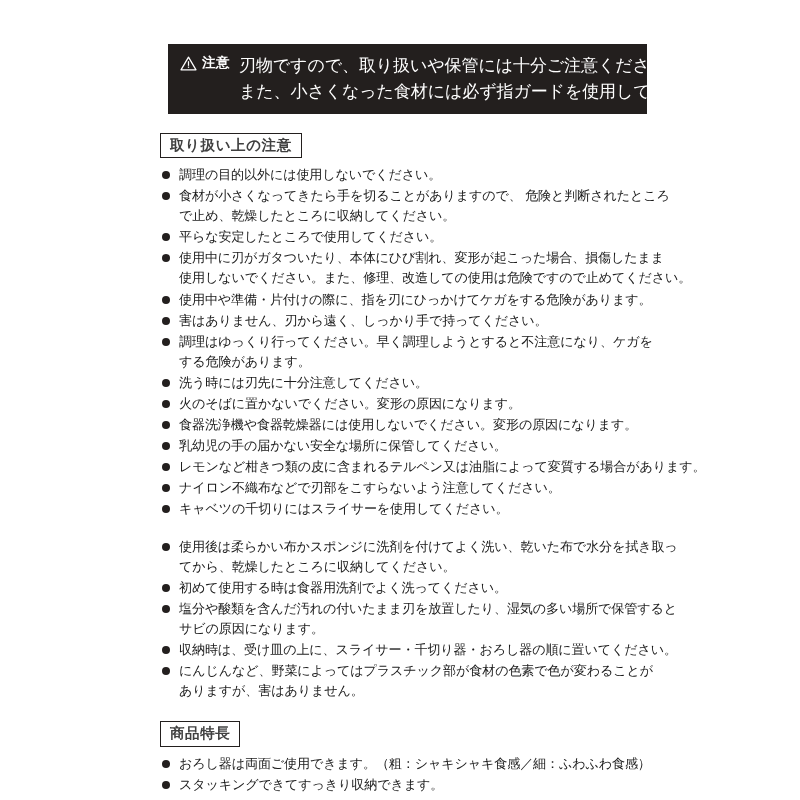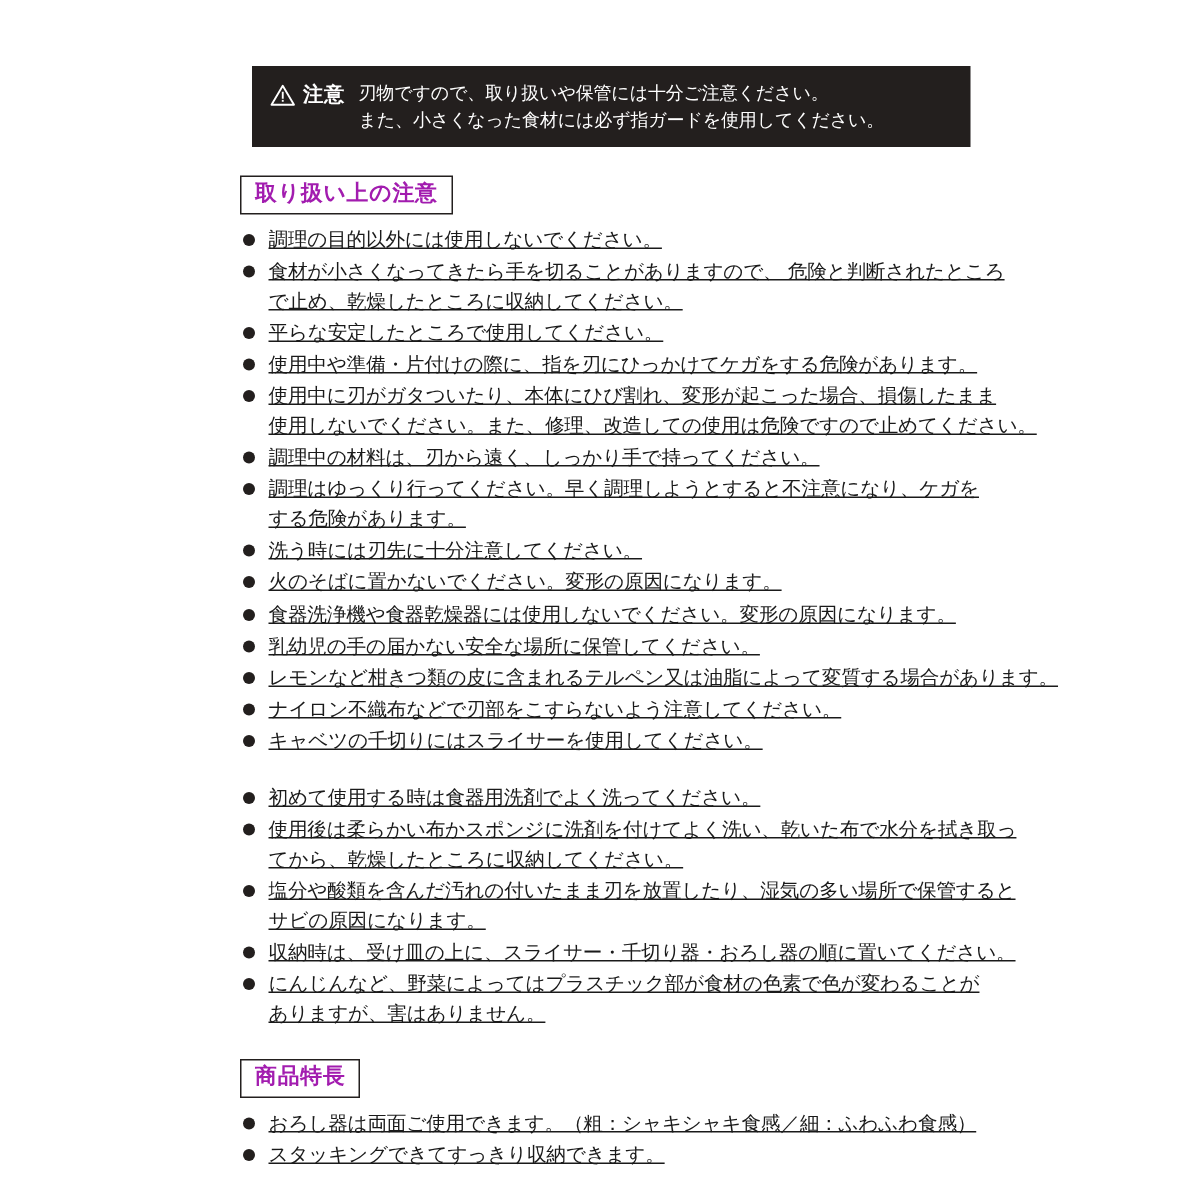--- a/index.html
+++ b/index.html
@@ -46,45 +46,44 @@
     flex: 0 0 auto;
   }
   .warning-label {
     font-size: 13.5px;
     font-weight: bold;
     letter-spacing: 0.5px;
     white-space: nowrap;
     margin-right: 9px;
   }
   .warning-text {
-    font-size: 12px;
+    font-size: 17px;
     line-height: 1.52;
     letter-spacing: -0.1px;
   }
   .warning-text div { white-space: nowrap; }
 
   
   .section { margin-top: 19px; }
   .section-heading {
     display: inline-block;
     border: 1.6px solid #231f1e;
     padding: 3px 9px 4px 9px;
     font-size: 14.5px;
     font-weight: bold;
     letter-spacing: 0.6px;
     line-height: 1.15;
-    color: #a21caf;
+    color: #404040;
   }
 
   
   ul.bullets {
     list-style: none;
     margin: 7px 0 0 0;
     padding: 0;
-    text-decoration: underline;
   }
   ul.bullets > li {
     position: relative;
     padding-left: 19px;
     font-size: 13.1px;
     line-height: 1.53;
     letter-spacing: -0.15px;
     margin-bottom: 1px;
     color: #1a1a1a;
   }
@@ -130,28 +129,28 @@
           <span class="line">調理の目的以外には使用しないでください。</span>
         </li>
       <li>
           <span class="line">食材が小さくなってきたら手を切ることがありますので、 危険と判断されたところ</span>
           <span class="line">で止め、乾燥したところに収納してください。</span>
         </li>
       <li>
           <span class="line">平らな安定したところで使用してください。</span>
         </li>
       <li>
-          <span class="line">使用中や準備・片付けの際に、指を刃にひっかけてケガをする危険があります。</span>
-        </li>
-      <li>
           <span class="line">使用中に刃がガタついたり、本体にひび割れ、変形が起こった場合、損傷したまま</span>
           <span class="line">使用しないでください。また、修理、改造しての使用は危険ですので止めてください。</span>
         </li>
       <li>
-          <span class="line">調理中の材料は、刃から遠く、しっかり手で持ってください。</span>
+          <span class="line">使用中や準備・片付けの際に、指を刃にひっかけてケガをする危険があります。</span>
+        </li>
+      <li>
+          <span class="line">害はありません、刃から遠く、しっかり手で持ってください。</span>
         </li>
       <li>
           <span class="line">調理はゆっくり行ってください。早く調理しようとすると不注意になり、ケガを</span>
           <span class="line">する危険があります。</span>
         </li>
       <li>
           <span class="line">洗う時には刃先に十分注意してください。</span>
         </li>
       <li>
           <span class="line">火のそばに置かないでください。変形の原因になります。</span>
@@ -170,25 +169,25 @@
         </li>
       <li>
           <span class="line">キャベツの千切りにはスライサーを使用してください。</span>
         </li>
     </ul>
   </div>
 
   <div class="section heading-gap-1">
     <ul class="bullets">
       <li>
-          <span class="line">初めて使用する時は食器用洗剤でよく洗ってください。</span>
-        </li>
-      <li>
           <span class="line">使用後は柔らかい布かスポンジに洗剤を付けてよく洗い、乾いた布で水分を拭き取っ</span>
           <span class="line">てから、乾燥したところに収納してください。</span>
+        </li>
+      <li>
+          <span class="line">初めて使用する時は食器用洗剤でよく洗ってください。</span>
         </li>
       <li>
           <span class="line">塩分や酸類を含んだ汚れの付いたまま刃を放置したり、湿気の多い場所で保管すると</span>
           <span class="line">サビの原因になります。</span>
         </li>
       <li>
           <span class="line">収納時は、受け皿の上に、スライサー・千切り器・おろし器の順に置いてください。</span>
         </li>
       <li>
           <span class="line">にんじんなど、野菜によってはプラスチック部が食材の色素で色が変わることが</span>

